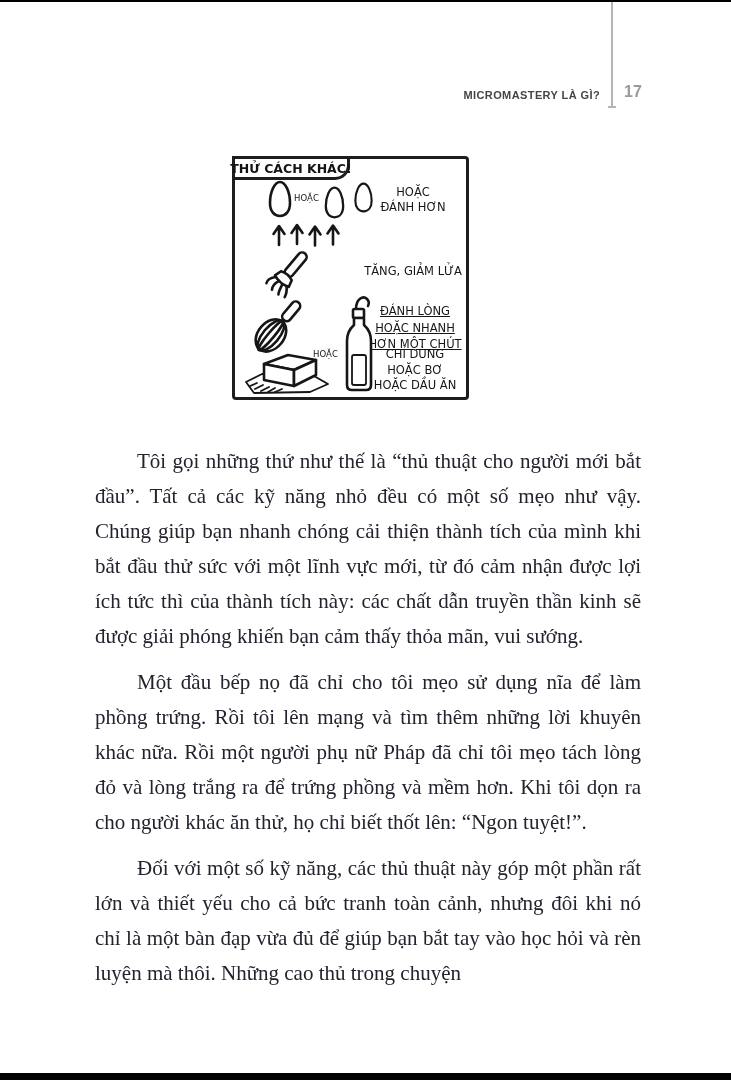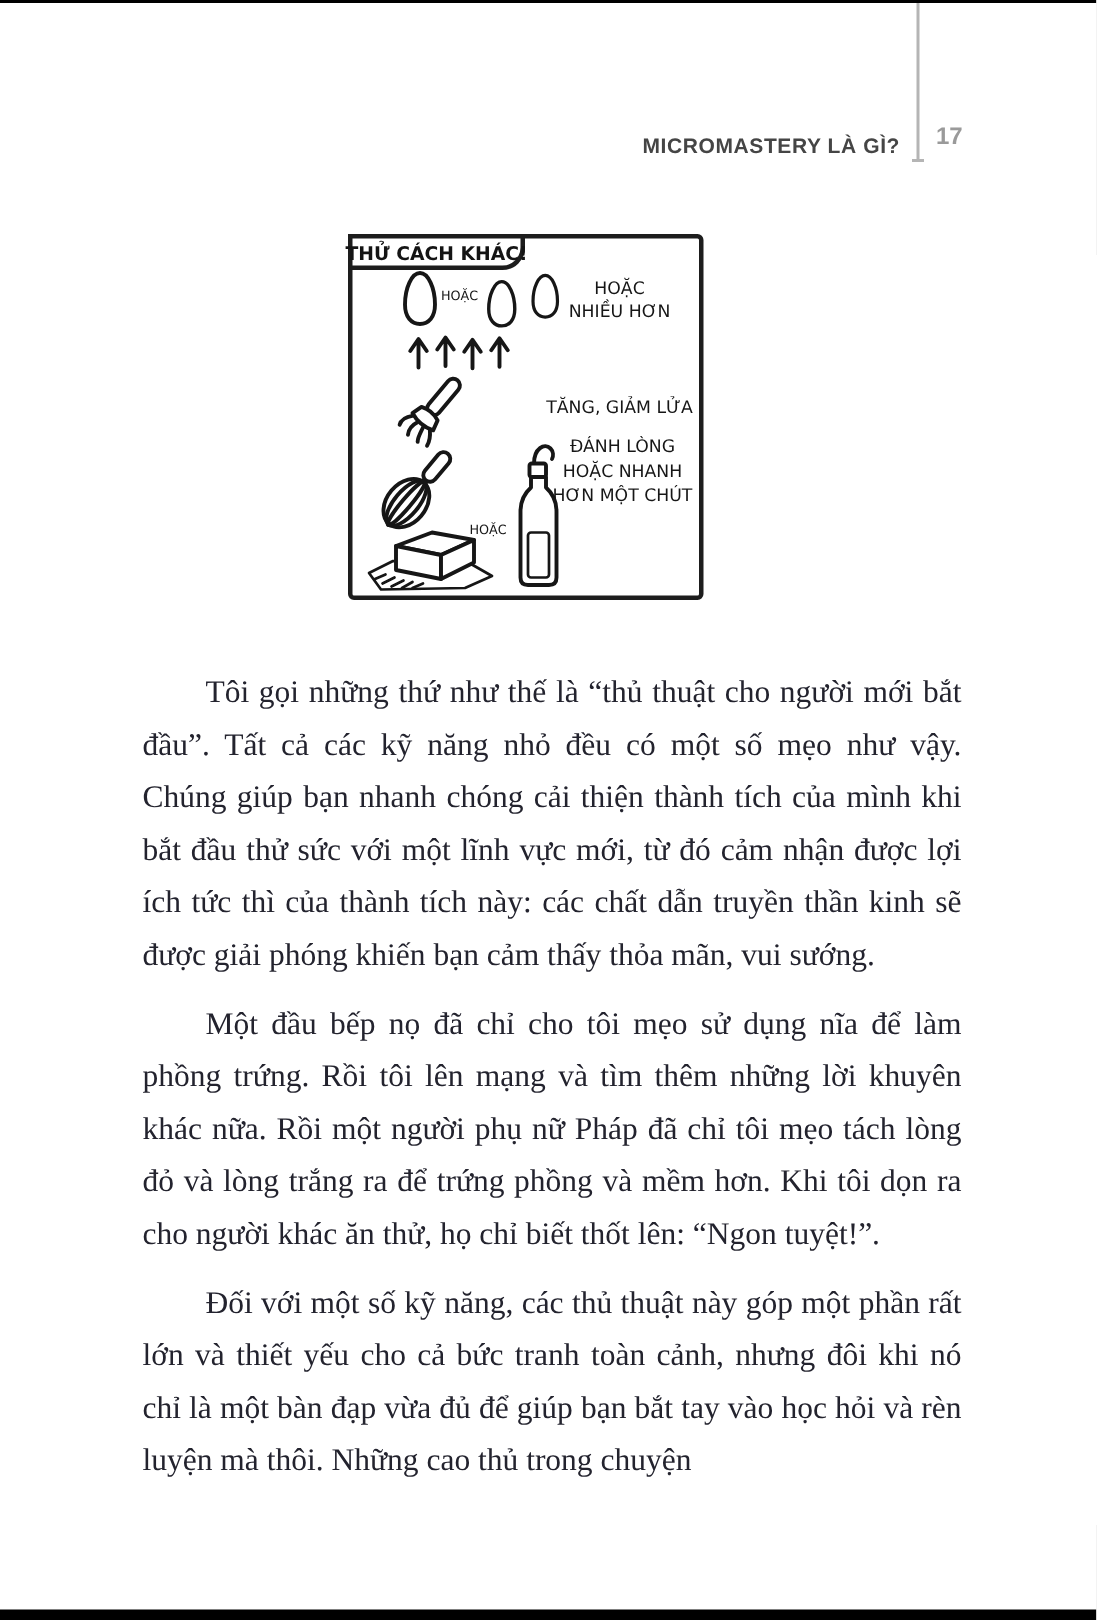--- a/index.html
+++ b/index.html
@@ -10,21 +10,21 @@
     font-family:"Liberation Serif","DejaVu Serif",serif;
   }
   .edge-bar { position:absolute; left:0; width:731px; background:#000; }
   .edge-bar.top { top:0; height:2px; }
   .edge-bar.bottom { bottom:0; height:7px; }
 
   
   .chapter-title{
     position:absolute; top:89px; right:131px;
     font-family:"Liberation Sans","DejaVu Sans",sans-serif;
-    font-size:14px; font-weight:600; letter-spacing:.4px; color:#454545;
+    font-size:11px; font-weight:600; letter-spacing:.4px; color:#454545;
     white-space:nowrap;
   }
   .header-divider{
     position:absolute; left:611px; top:2px; width:2px; height:106px;
     background:#b5b5b5;
   }
   .header-divider::after{
     content:""; position:absolute; bottom:0; left:-3px; width:8px; height:2px; background:#b5b5b5;
   }
   .page-number{
@@ -81,21 +81,21 @@
     </svg>
     <span class="or-small hand" style="left:59px; top:34px;">HOẶC</span>
     <svg style="left:87px; top:27px;" width="25" height="33" viewBox="0 0 24 38">
       <path class="ln" d="M12,2 C17.5,2 22,12 22,23 C22,31.5 17.7,36 12,36 C6.3,36 2,31.5 2,23 C2,12 6.5,2 12,2 Z"></path>
     </svg>
     <svg style="left:117px; top:23px;" width="23" height="31" viewBox="0 0 24 38">
       <path class="ln" d="M12,2 C17.5,2 22,12 22,23 C22,31.5 17.7,36 12,36 C6.3,36 2,31.5 2,23 C2,12 6.5,2 12,2 Z"></path>
     </svg>
     <div class="panel-label hand" style="left:118px; top:26px; width:120px;">
       <div>HOẶC</div>
-      <div>NHIỀU HƠN</div>
+      <div>ĐÁNH HƠN</div>
     </div>
 
     <svg style="left:37px; top:65px;" width="14" height="22" viewBox="0 0 14 22">
         <path class="ln" d="M7,21 L7,5 M1.5,10 L7,2 L12.5,10"></path>
       </svg>
     <svg style="left:55px; top:63px;" width="14" height="24" viewBox="0 0 14 22">
         <path class="ln" d="M7,21 L7,5 M1.5,10 L7,2 L12.5,10"></path>
       </svg>
     <svg style="left:73px; top:65px;" width="14" height="23" viewBox="0 0 14 22">
         <path class="ln" d="M7,21 L7,5 M1.5,10 L7,2 L12.5,10"></path>
@@ -119,40 +119,45 @@
     </svg>
 
     <svg style="left:12px; top:136px;" width="62" height="68" viewBox="0 0 62 68">
       <g transform="rotate(40 31 32)">
         <rect class="ln fillw" x="26.5" y="0" width="9" height="23" rx="4.5"></rect>
         <ellipse class="ln" cx="31" cy="43" rx="13" ry="18"></ellipse>
         <ellipse class="ln" cx="31" cy="43" rx="8" ry="18.5"></ellipse>
         <ellipse class="ln" cx="31" cy="43" rx="3" ry="19"></ellipse>
       </g>
     </svg>
-    <div class="panel-label hand" style="left:118px; top:130px; width:124px; line-height:16.5px;">
+    <div class="panel-label hand" style="left:118px; top:144px; width:124px; line-height:16.5px;text-decoration:underline;">
       <div>ĐÁNH LÒNG</div>
       <div>HOẶC NHANH</div>
       <div>HƠN MỘT CHÚT</div>
     </div>
 
     <svg style="left:5px; top:189px;" width="92" height="50" viewBox="0 0 92 50">
       <path class="ln thin" d="M6,34 L22,26 L74,28 L88,36 L70,44 L14,45 Z"></path>
       <path class="ln thin" d="M10,38 l7,-3 M15,41 l8,-4 M21,43 l8,-4 M28,44 l7,-4 M35,44 l7,-3"></path>
       <path class="ln fillw" d="M24,16 L48,7 L76,12 L54,22 Z"></path>
       <path class="ln fillw" d="M24,16 L54,22 L54,38 L24,32 Z"></path>
       <path class="ln fillw" d="M54,22 L76,12 L76,27 L54,38 Z"></path>
     </svg>
     <span class="or-small hand" style="left:78px; top:190px;">HOẶC</span>
     <svg style="left:108px; top:134px;" width="32" height="100" viewBox="0 0 32 100">
       <path class="ln" d="M13,16 C13,6 20,2 24,6 C26,8 26,11 25,13"></path>
       <rect class="ln fillw" x="10" y="16" width="11" height="9" rx="1.5"></rect>
       <path class="ln fillw" d="M11,25 L11,32 C6.5,36 4,41 4,48 L4,92 Q4,97 9,97 L23,97 Q28,97 28,92 L28,48 C28,41 25.5,36 21,32 L21,25 Z"></path>
       <rect class="ln thin" x="9" y="62" width="14" height="30" rx="2"></rect>
     </svg>
+    <div class="panel-label hand" style="left:122px; top:188px; width:116px; line-height:15.5px;">
+      <div>CHỈ DÙNG</div>
+      <div>HOẶC BƠ</div>
+      <div>HOẶC DẦU ĂN</div>
+    </div>
   </figure>
 
   <main class="body-text">
     <p>Tôi gọi những thứ như thế là “thủ thuật cho người mới bắt đầu”. Tất cả các kỹ năng nhỏ đều có một số mẹo như vậy. Chúng giúp bạn nhanh chóng cải thiện thành tích của mình khi bắt đầu thử sức với một lĩnh vực mới, từ đó cảm nhận được lợi ích tức thì của thành tích này: các chất dẫn truyền thần kinh sẽ được giải phóng khiến bạn cảm thấy thỏa mãn, vui sướng.</p>
     <p>Một đầu bếp nọ đã chỉ cho tôi mẹo sử dụng nĩa để làm phồng trứng. Rồi tôi lên mạng và tìm thêm những lời khuyên khác nữa. Rồi một người phụ nữ Pháp đã chỉ tôi mẹo tách lòng đỏ và lòng trắng ra để trứng phồng và mềm hơn. Khi tôi dọn ra cho người khác ăn thử, họ chỉ biết thốt lên: “Ngon tuyệt!”.</p>
     <p>Đối với một số kỹ năng, các thủ thuật này góp một phần rất lớn và thiết yếu cho cả bức tranh toàn cảnh, nhưng đôi khi nó chỉ là một bàn đạp vừa đủ để giúp bạn bắt tay vào học hỏi và rèn luyện mà thôi. Những cao thủ trong chuyện</p>
   </main>
 
   <div class="edge-bar bottom"></div>
 </div>

